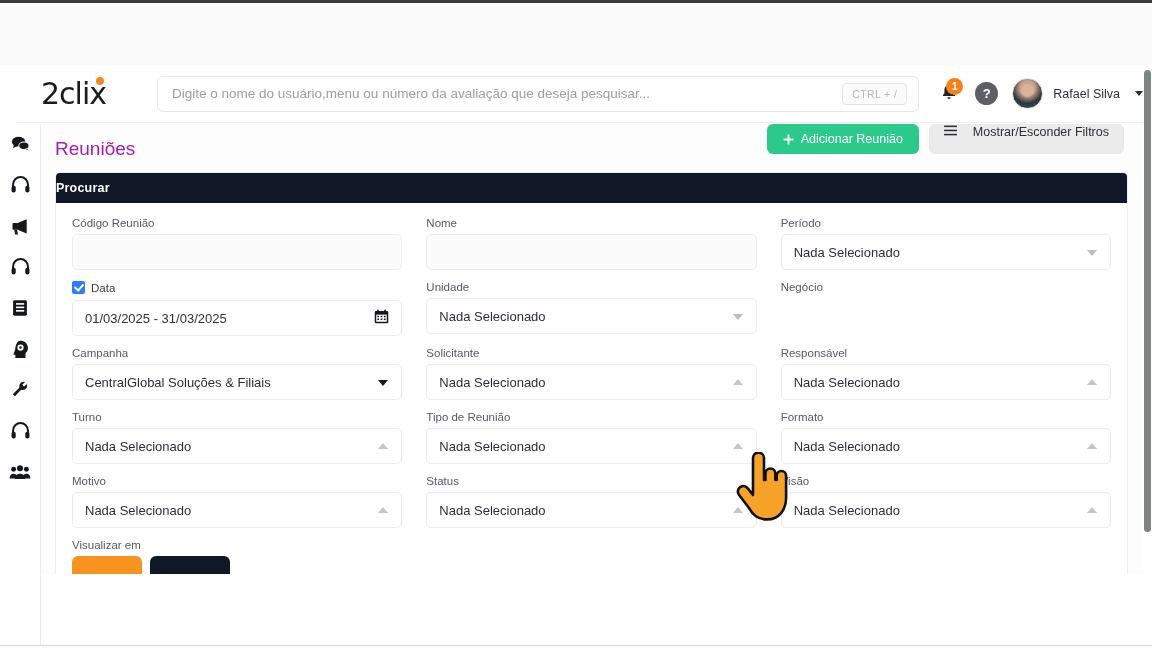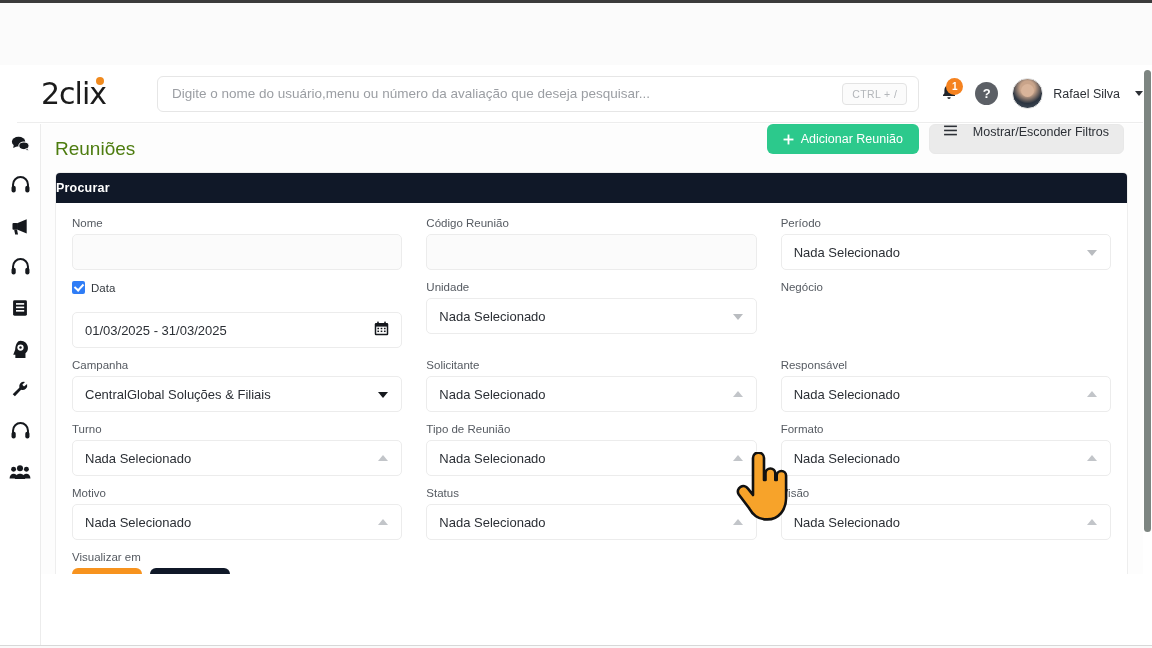--- a/index.html
+++ b/index.html
@@ -186,21 +186,21 @@
     width: 1103px;
     height: 450px;
     background: #fdfdfd;
     overflow: hidden;
   }
 
   .page-title {
     margin: 14px 0 0 14px;
     font-size: 19px;
     font-weight: 400;
-    color: #4d7c0f;
+    color: #a21caf;
   }
 
   .action-row {
     position: absolute;
     top: 0; right: 20px;
     display: flex;
     align-items: center;
     gap: 10px;
   }
   .btn-add {
@@ -267,21 +267,21 @@
   .f-label {
     font-size: 11.5px;
     color: #555a61;
     margin-bottom: 5px;
     display: block;
   }
   .f-label-chk {
     display: flex;
     align-items: center;
     gap: 6px;
-    margin-bottom: 18px;
+    margin-bottom: 6px;
     font-size: 11.5px;
     color: #33383e;
   }
   .chk {
     width: 13px; height: 13px;
     border-radius: 2px;
     background: #2f7df6;
     position: relative;
     cursor: pointer;
     flex: none;
@@ -522,26 +522,26 @@
       </button>
     </div>
 
     <div class="panel">
       <div class="panel-head">Procurar</div>
 
       <div class="panel-body">
         <div class="grid">
 
           <div class="field">
+            <label class="f-label">Código Reunião</label>
+            <input class="f-input" type="text" value="" style="">
+          </div>
+
+          <div class="field">
             <label class="f-label">Nome</label>
-            <input class="f-input" type="text" value="" style="">
-          </div>
-
-          <div class="field">
-            <label class="f-label">Código Reunião</label>
             <input class="f-input" type="text" value="" style="">
           </div>
 
           <div class="field">
             <label class="f-label">Período</label>
             <div class="f-select">
               <span>Nada Selecionado</span>
               <span class="arrow-dn"></span>
             </div>
           </div>

